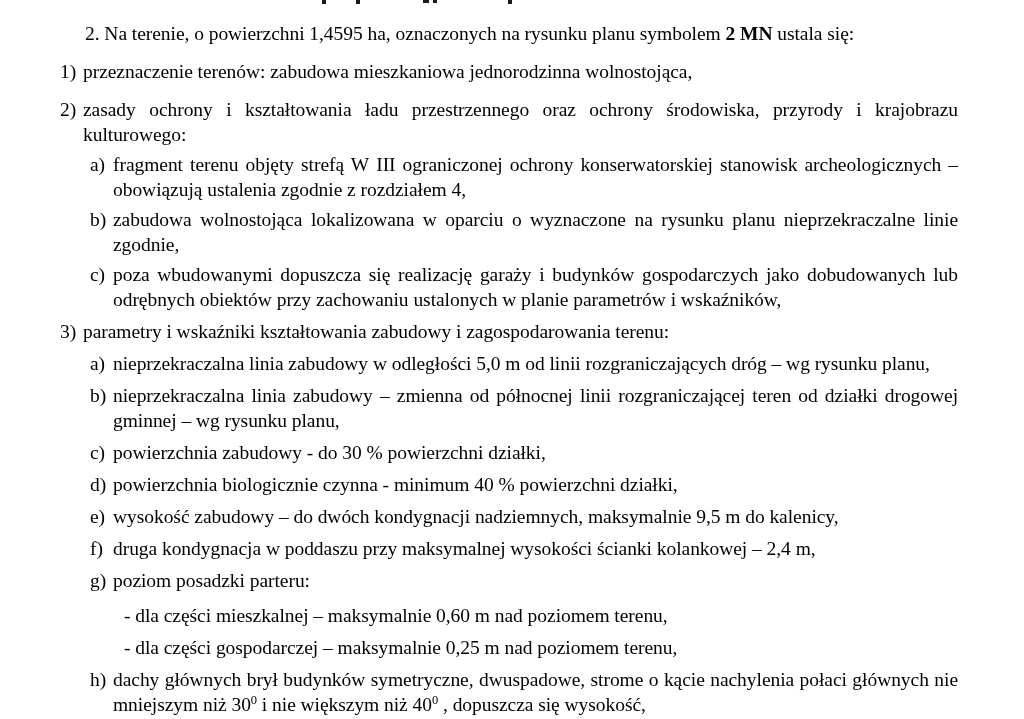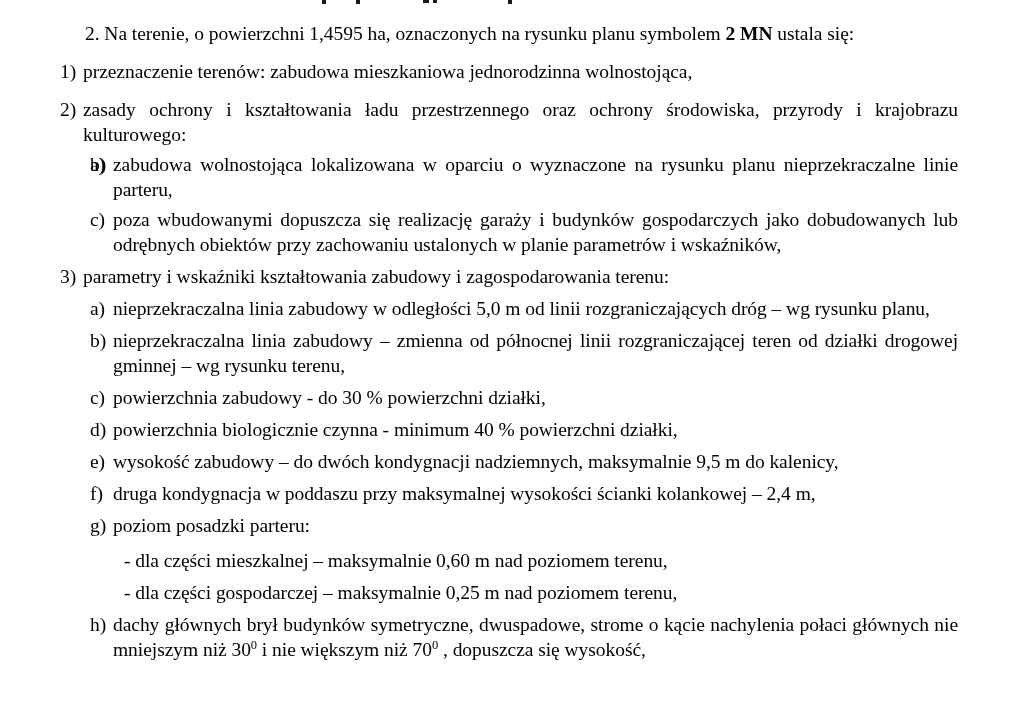--- a/index.html
+++ b/index.html
@@ -56,27 +56,31 @@
   <div class="li lv1 mb5">
     <span class="m">2)</span>
     <div class="txt">
       <div class="ln jl">zasady ochrony i&nbsp;kształtowania ładu przestrzennego oraz ochrony środowiska, przyrody i&nbsp;krajobrazu</div>
       <div class="ln">kulturowego:</div>
     </div>
   </div>
 
   <div class="li lv2 mb5">
     <span class="m">a)</span>
+    <div class="txt">
+      <div class="ln jl">fragment terenu objęty strefą W&nbsp;III ograniczonej ochrony konserwatorskiej stanowisk archeologicznych –</div>
+      <div class="ln">obowiązują ustalenia zgodnie z rozdziałem 4,</div>
+    </div>
   </div>
 
   <div class="li lv2 mb5">
     <span class="m">b)</span>
     <div class="txt">
       <div class="ln jl">zabudowa wolnostojąca lokalizowana w&nbsp;oparciu o&nbsp;wyznaczone na rysunku planu nieprzekraczalne linie</div>
-      <div class="ln">parteru,</div>
+      <div class="ln">zgodnie,</div>
     </div>
   </div>
 
   <div class="li lv2 mb7">
     <span class="m">c)</span>
     <div class="txt">
       <div class="ln jl">poza wbudowanymi dopuszcza się realizację garaży i&nbsp;budynków gospodarczych jako dobudowanych lub</div>
       <div class="ln">odrębnych obiektów przy zachowaniu ustalonych w planie parametrów i wskaźników,</div>
     </div>
   </div>
@@ -92,21 +96,21 @@
     <span class="m">a)</span>
     <div class="txt">
       <div class="ln">nieprzekraczalna linia zabudowy w odległości 5,0 m od linii rozgraniczających dróg – wg rysunku planu,</div>
     </div>
   </div>
 
   <div class="li lv2 mb7">
     <span class="m">b)</span>
     <div class="txt">
       <div class="ln jl">nieprzekraczalna linia zabudowy – zmienna od północnej linii rozgraniczającej teren od działki drogowej</div>
-      <div class="ln">gminnej – wg rysunku terenu,</div>
+      <div class="ln">gminnej – wg rysunku planu,</div>
     </div>
   </div>
 
   <div class="li lv2 mb7">
     <span class="m">c)</span>
     <div class="txt">
       <div class="ln">powierzchnia zabudowy - do 30 % powierzchni działki,</div>
     </div>
   </div>
 
@@ -138,17 +142,17 @@
     </div>
   </div>
 
   <div class="dash mb7">- dla części mieszkalnej – maksymalnie 0,60 m nad poziomem terenu,</div>
   <div class="dash mb7">- dla części gospodarczej – maksymalnie 0,25 m nad poziomem terenu,</div>
 
   <div class="li lv2">
     <span class="m">h)</span>
     <div class="txt">
       <div class="ln jl">dachy głównych brył budynków symetryczne, dwuspadowe, strome o&nbsp;kącie nachylenia połaci głównych nie</div>
-      <div class="ln"><span>mniejszym niż 30</span><sup>0</sup><span> i nie większym niż 70</span><sup>0</sup><span> , dopuszcza się wysokość,</span></div>
+      <div class="ln"><span>mniejszym niż 30</span><sup>0</sup><span> i nie większym niż 40</span><sup>0</sup><span> , dopuszcza się wysokość,</span></div>
     </div>
   </div>
 
 </div>
 
 </body></html>

